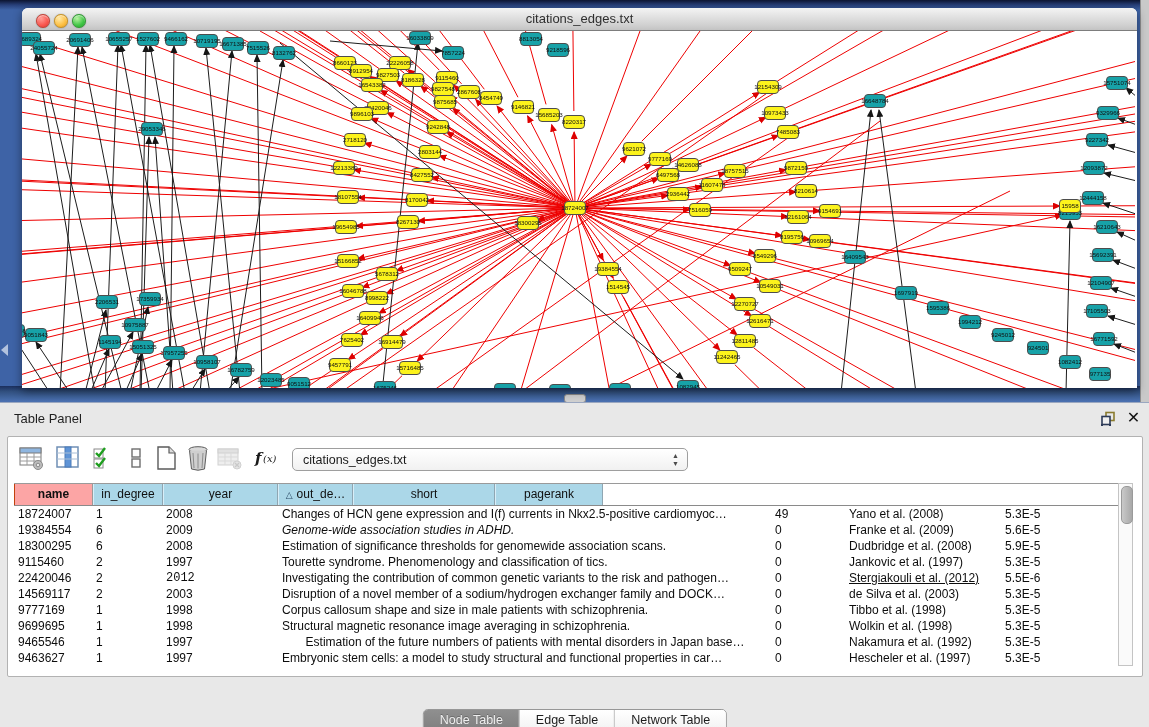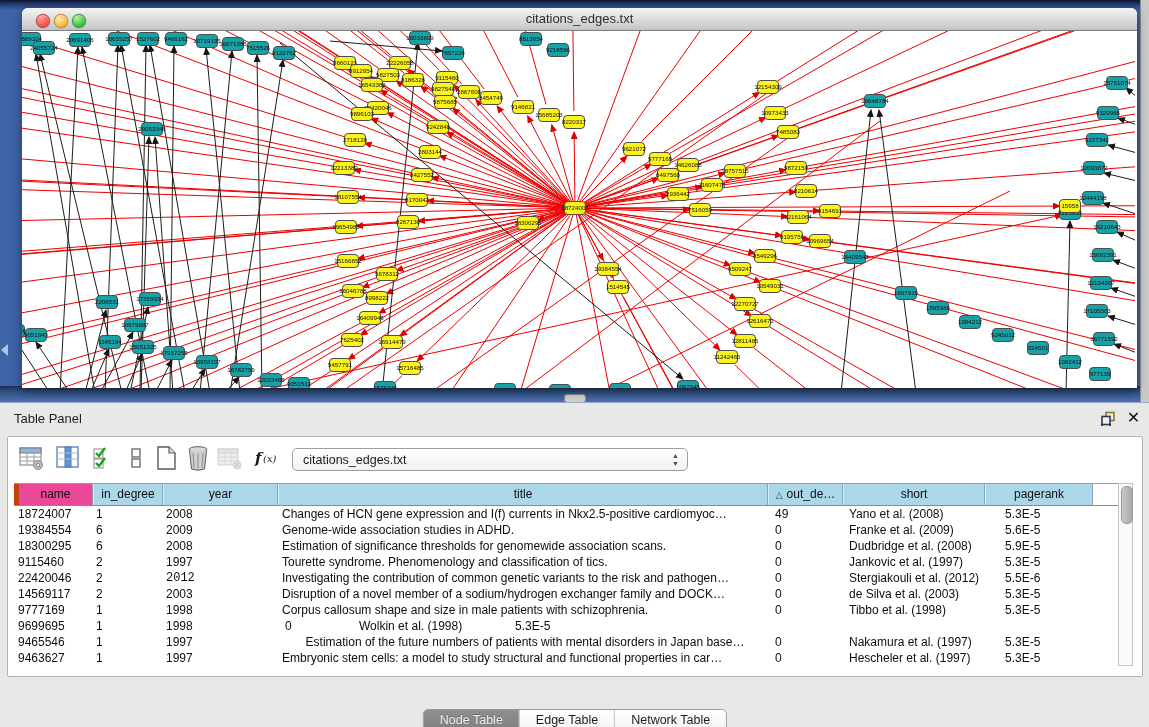--- a/index.html
+++ b/index.html
@@ -83,21 +83,21 @@
   }
   #dd-arrows{position:absolute;right:8px;top:3px;display:flex;flex-direction:column;line-height:8px;font-size:7px;color:#4a4a4a;}
   
   #grid{position:absolute;left:6px;top:46px;width:1112px;height:183px;font-size:12px;}
   #grid-header{display:flex;height:21px;border-top:1px solid #9a9a9a;border-bottom:1px solid #8a8a8a;}
   .hcell{
     box-sizing:border-box;height:21px;line-height:20px;text-align:center;
     background:#abd7e8;border-right:1px solid #8fa6b2;border-left:1px solid #d8eef8;
     color:#101010;overflow:hidden;white-space:nowrap;
   }
-  .hcell.gray{background:#ec4899;border-left:5px solid #c2410c;border-right:1px solid #9a9a9a;}
+  .hcell.gray{background:#fca5a5;border-left:1px solid #c2410c;border-right:1px solid #9a9a9a;font-weight:bold;}
   .hcell .sortglyph{font-size:9px;color:#2b4a66;margin-right:4px;}
   #grid-body{position:relative;}
   .trow{display:flex;height:16px;line-height:16px;color:#0d0d0d;background:#fff;}
   .tcell{box-sizing:border-box;overflow:hidden;white-space:nowrap;text-overflow:clip;padding-left:4px;}
   
   #vscroll{
     position:absolute;left:1110px;top:46px;width:15px;height:183px;
     background:#fafafa;border:1px solid #c4c4c4;box-sizing:border-box;
   }
   #vthumb{
@@ -666,40 +666,39 @@
             <span>▼</span>
           </span>
       </div>
     </div>
 
     <div id="grid">
       <div id="grid-header">
           <div class="hcell gray" style="width: 79px;"><span>name</span></div>
           <div class="hcell" style="width: 70px;"><span>in_degree</span></div>
           <div class="hcell" style="width: 115px;"><span>year</span></div>
-          <div class="hcell" style="width: 490px;"><span>title</span></div>
           <div class="hcell" style="width: 75px;"><span class="sortglyph">△</span><span>out_de…</span></div>
           <div class="hcell" style="width: 142px;"><span>short</span></div>
           <div class="hcell" style="width: 108px;"><span>pagerank</span></div>
         </div>
       <div id="grid-body">
           <div class="trow">
             <div class="tcell" style="width: 79px; padding-left: 4px; box-sizing: border-box;">18724007</div>
             <div class="tcell" style="width: 70px; padding-left: 3px; box-sizing: border-box;">1</div>
             <div class="tcell" style="width: 115px; padding-left: 3px; box-sizing: border-box;">2008</div>
             <div class="tcell" style="width: 490px; padding-left: 4px; box-sizing: border-box;">Changes of HCN gene expression and I(f) currents in Nkx2.5-positive cardiomyoc…</div>
             <div class="tcell" style="width: 75px; padding-left: 7px; box-sizing: border-box;">49</div>
             <div class="tcell" style="width: 142px; padding-left: 6px; box-sizing: border-box;">Yano et al. (2008)</div>
             <div class="tcell" style="width: 108px; padding-left: 20px; box-sizing: border-box;">5.3E-5</div>
           </div>
           <div class="trow">
             <div class="tcell" style="width: 79px; padding-left: 4px; box-sizing: border-box;">19384554</div>
             <div class="tcell" style="width: 70px; padding-left: 3px; box-sizing: border-box;">6</div>
             <div class="tcell" style="width: 115px; padding-left: 3px; box-sizing: border-box;">2009</div>
-            <div class="tcell" style="width: 490px; padding-left: 4px; box-sizing: border-box;">Genome-wide association studies in ADHD.</div>
+            <div class="tcell" style="width: 490px; padding-left: 4px; box-sizing: border-box; font-style: italic;">Genome-wide association studies in ADHD.</div>
             <div class="tcell" style="width: 75px; padding-left: 7px; box-sizing: border-box;">0</div>
             <div class="tcell" style="width: 142px; padding-left: 6px; box-sizing: border-box;">Franke et al. (2009)</div>
             <div class="tcell" style="width: 108px; padding-left: 20px; box-sizing: border-box;">5.6E-5</div>
           </div>
           <div class="trow">
             <div class="tcell" style="width: 79px; padding-left: 4px; box-sizing: border-box;">18300295</div>
             <div class="tcell" style="width: 70px; padding-left: 3px; box-sizing: border-box;">6</div>
             <div class="tcell" style="width: 115px; padding-left: 3px; box-sizing: border-box;">2008</div>
             <div class="tcell" style="width: 490px; padding-left: 4px; box-sizing: border-box;">Estimation of significance thresholds for genomewide association scans.</div>
             <div class="tcell" style="width: 75px; padding-left: 7px; box-sizing: border-box;">0</div>
@@ -714,21 +713,21 @@
             <div class="tcell" style="width: 75px; padding-left: 7px; box-sizing: border-box;">0</div>
             <div class="tcell" style="width: 142px; padding-left: 6px; box-sizing: border-box;">Jankovic et al. (1997)</div>
             <div class="tcell" style="width: 108px; padding-left: 20px; box-sizing: border-box;">5.3E-5</div>
           </div>
           <div class="trow">
             <div class="tcell" style="width: 79px; padding-left: 4px; box-sizing: border-box;">22420046</div>
             <div class="tcell" style="width: 70px; padding-left: 3px; box-sizing: border-box;">2</div>
             <div class="tcell" style="width: 115px; padding-left: 3px; box-sizing: border-box; font-family: Liberation Mono, monospace;">2012</div>
             <div class="tcell" style="width: 490px; padding-left: 4px; box-sizing: border-box;">Investigating the contribution of common genetic variants to the risk and pathogen…</div>
             <div class="tcell" style="width: 75px; padding-left: 7px; box-sizing: border-box;">0</div>
-            <div class="tcell" style="width: 142px; padding-left: 6px; box-sizing: border-box;">Stergiakouli et al. (2012)</div>
+            <div class="tcell" style="width: 142px; padding-left: 6px; box-sizing: border-box; text-decoration: underline;">Stergiakouli et al. (2012)</div>
             <div class="tcell" style="width: 108px; padding-left: 20px; box-sizing: border-box;">5.5E-6</div>
           </div>
           <div class="trow">
             <div class="tcell" style="width: 79px; padding-left: 4px; box-sizing: border-box;">14569117</div>
             <div class="tcell" style="width: 70px; padding-left: 3px; box-sizing: border-box;">2</div>
             <div class="tcell" style="width: 115px; padding-left: 3px; box-sizing: border-box;">2003</div>
             <div class="tcell" style="width: 490px; padding-left: 4px; box-sizing: border-box;">Disruption of a novel member of a sodium/hydrogen exchanger family and DOCK…</div>
             <div class="tcell" style="width: 75px; padding-left: 7px; box-sizing: border-box;">0</div>
             <div class="tcell" style="width: 142px; padding-left: 6px; box-sizing: border-box;">de Silva et al. (2003)</div>
             <div class="tcell" style="width: 108px; padding-left: 20px; box-sizing: border-box;">5.3E-5</div>
@@ -739,31 +738,32 @@
             <div class="tcell" style="width: 115px; padding-left: 3px; box-sizing: border-box;">1998</div>
             <div class="tcell" style="width: 490px; padding-left: 4px; box-sizing: border-box;">Corpus callosum shape and size in male patients with schizophrenia.</div>
             <div class="tcell" style="width: 75px; padding-left: 7px; box-sizing: border-box;">0</div>
             <div class="tcell" style="width: 142px; padding-left: 6px; box-sizing: border-box;">Tibbo et al. (1998)</div>
             <div class="tcell" style="width: 108px; padding-left: 20px; box-sizing: border-box;">5.3E-5</div>
           </div>
           <div class="trow">
             <div class="tcell" style="width: 79px; padding-left: 4px; box-sizing: border-box;">9699695</div>
             <div class="tcell" style="width: 70px; padding-left: 3px; box-sizing: border-box;">1</div>
             <div class="tcell" style="width: 115px; padding-left: 3px; box-sizing: border-box;">1998</div>
+            <div class="tcell" style="width: 490px; padding-left: 4px; box-sizing: border-box;">Structural magnetic resonance image averaging in schizophrenia.</div>
             <div class="tcell" style="width: 75px; padding-left: 7px; box-sizing: border-box;">0</div>
             <div class="tcell" style="width: 142px; padding-left: 6px; box-sizing: border-box;">Wolkin et al. (1998)</div>
             <div class="tcell" style="width: 108px; padding-left: 20px; box-sizing: border-box;">5.3E-5</div>
           </div>
           <div class="trow">
             <div class="tcell" style="width: 79px; padding-left: 4px; box-sizing: border-box;">9465546</div>
             <div class="tcell" style="width: 70px; padding-left: 3px; box-sizing: border-box;">1</div>
             <div class="tcell" style="width: 115px; padding-left: 3px; box-sizing: border-box;">1997</div>
             <div class="tcell" style="width: 490px; padding-left: 4px; box-sizing: border-box; text-align: center;">Estimation of the future numbers of patients with mental disorders in Japan base…</div>
             <div class="tcell" style="width: 75px; padding-left: 7px; box-sizing: border-box;">0</div>
-            <div class="tcell" style="width: 142px; padding-left: 6px; box-sizing: border-box;">Nakamura et al. (1997)</div>
+            <div class="tcell" style="width: 142px; padding-left: 6px; box-sizing: border-box;">Nakamura et al. (1992)</div>
             <div class="tcell" style="width: 108px; padding-left: 20px; box-sizing: border-box;">5.3E-5</div>
           </div>
           <div class="trow">
             <div class="tcell" style="width: 79px; padding-left: 4px; box-sizing: border-box;">9463627</div>
             <div class="tcell" style="width: 70px; padding-left: 3px; box-sizing: border-box;">1</div>
             <div class="tcell" style="width: 115px; padding-left: 3px; box-sizing: border-box;">1997</div>
             <div class="tcell" style="width: 490px; padding-left: 4px; box-sizing: border-box;">Embryonic stem cells: a model to study structural and functional properties in car…</div>
             <div class="tcell" style="width: 75px; padding-left: 7px; box-sizing: border-box;">0</div>
             <div class="tcell" style="width: 142px; padding-left: 6px; box-sizing: border-box;">Hescheler et al. (1997)</div>
             <div class="tcell" style="width: 108px; padding-left: 20px; box-sizing: border-box;">5.3E-5</div>

